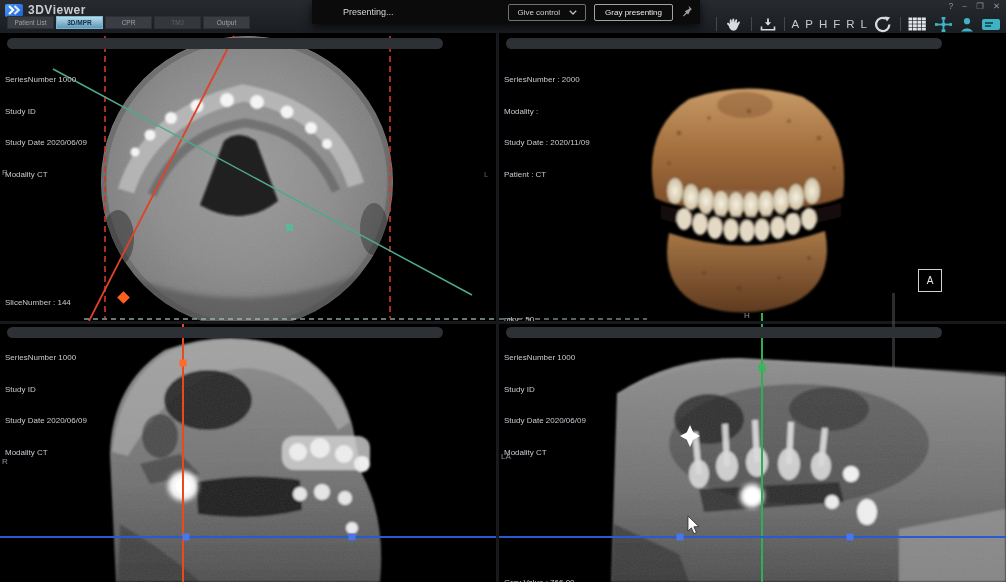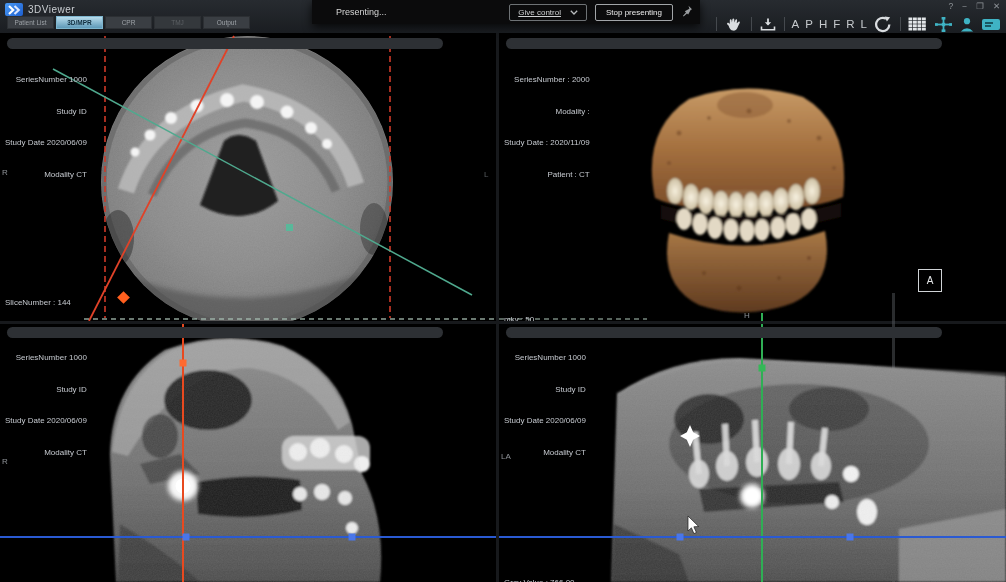--- a/index.html
+++ b/index.html
@@ -5,46 +5,46 @@
   html,body{margin:0;padding:0;background:#000;}
   .stage{position:relative;width:1006px;height:582px;background:#000;overflow:hidden;
          font-family:"Liberation Sans",sans-serif;-webkit-font-smoothing:antialiased;}
 
   
   .header{position:absolute;left:0;top:0;width:1006px;height:33px;
           background:linear-gradient(#272b30,#1a1d21);border-bottom:1px solid #0a0c0e;}
   .logo{position:absolute;left:5px;top:3px;display:flex;align-items:center;gap:5px;}
   .logo-icon{width:18px;height:13px;border-radius:2px;background:linear-gradient(135deg,#4a9bf5,#1d5fd0);
              display:flex;align-items:center;justify-content:center;}
-  .logo-text{font-size:10px;font-weight:normal;color:#c9cdd1;letter-spacing:.5px;}
+  .logo-text{font-size:12px;font-weight:bold;color:#c9cdd1;letter-spacing:.5px;}
   .tabs{position:absolute;left:7px;top:16px;display:flex;gap:2px;}
   .tab{width:47px;height:13px;background:#3a3e43;color:#9da2a7;font-size:6.5px;
        display:flex;align-items:center;justify-content:center;border:1px solid #2c2f33;
        box-sizing:border-box;cursor:default;white-space:nowrap;}
   .tab.active{background:linear-gradient(#b8dcec,#5e99b8);color:#0e2c3d;font-weight:bold;border-color:#7fb6cf;}
   .tab.dim{color:#5c6064;background:#34383c;}
   .win-controls{position:absolute;right:6px;top:1px;display:flex;gap:9px;color:#8f9499;font-size:8.5px;line-height:10px;}
   .toolbar{position:absolute;right:5px;top:15px;display:flex;align-items:center;gap:7px;height:18px;}
   .sep{width:1px;height:14px;background:#45494e;}
   .letters{display:flex;gap:6px;font-size:11.5px;color:#c6cacd;font-weight:500;}
   .letters span{cursor:default;}
   .icon-btn{display:flex;align-items:center;justify-content:center;}
 
   
   .presenting{position:absolute;left:312px;top:0;width:388px;height:24px;background:#0b0b0c;
-              display:flex;align-items:center;padding-left:24px;box-sizing:border-box;z-index:30;
+              display:flex;align-items:center;padding-left:31px;box-sizing:border-box;z-index:30;
               box-shadow:0 3px 10px rgba(0,0,0,.8);}
   .presenting .status{color:#d6d6d6;font-size:9px;margin-right:auto;}
   .btn-give{display:flex;align-items:center;gap:9px;background:none;border:1px solid #6e7275;border-radius:2px;
-            color:#cfd1d3;font-size:8px;padding:3px 8px;margin-right:8px;font-family:inherit;text-decoration:underline;}
+            color:#cfd1d3;font-size:8px;padding:3px 8px;margin-right:8px;font-family:inherit;}
   .btn-stop{background:none;border:1px solid #a2a5a8;border-radius:2px;color:#ececec;font-size:8px;
             padding:3px 10px;margin-right:9px;font-family:inherit;}
 
   
-  .viewport{position:absolute;left:0;top:33px;width:895px;height:549px;background:#f0abfc;text-align:right;}
+  .viewport{position:absolute;left:0;top:33px;width:895px;height:549px;background:#f0abfc;}
   .panel{position:absolute;overflow:hidden;background:#000;}
   .p-tl{left:0;top:0;width:496px;height:288px;}
   .p-tr{left:499px;top:0;width:507px;height:288px;}
   .p-bl{left:0;top:291px;width:496px;height:258px;}
   .p-br{left:499px;top:291px;width:507px;height:258px;}
   .div-v{position:absolute;left:496px;top:0;width:3px;height:549px;background:#17191c;}
   .div-h{position:absolute;left:0;top:288px;width:1006px;height:3px;background:#17191c;}
   .right-edge{position:absolute;right:0;top:260px;width:3px;height:289px;background:#54585c;opacity:.5;}
 
   .track{position:absolute;left:7px;width:436px;height:11px;background:#2d3034;border-radius:6px;z-index:5;}
@@ -212,21 +212,21 @@
   <div class="presenting">
     <span class="status">Presenting...</span>
     <button class="btn-give">
       <span>Give control</span>
       <span>
         <svg width="8" height="5" viewBox="0 0 8 5">
             <path d="M0.8,0.8 L4,4 L7.2,0.8" stroke="#b9bcbe" stroke-width="1.3" fill="none"></path>
           </svg>
       </span>
     </button>
-    <button class="btn-stop">Stop presenting</button>
+    <button class="btn-stop">Gray presenting</button>
     <span style="margin-right:7px">
       <svg width="11" height="12" viewBox="0 0 11 12">
           <path d="M6.5,0.8 L10,4.3 L8.6,5 L6.2,9.6 L5,8.4 L1.6,11.4 L1,10.8 L4,7.4 L2.8,6.2 L7.4,3.8 Z" fill="#9a9da0"></path>
         </svg>
     </span>
   </div>
 
   <div class="viewport">
 
     <section class="panel p-tl">

